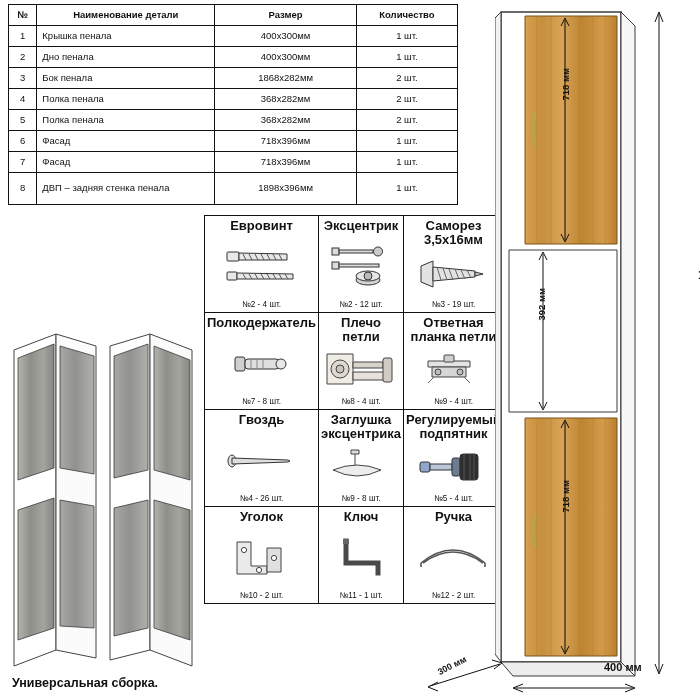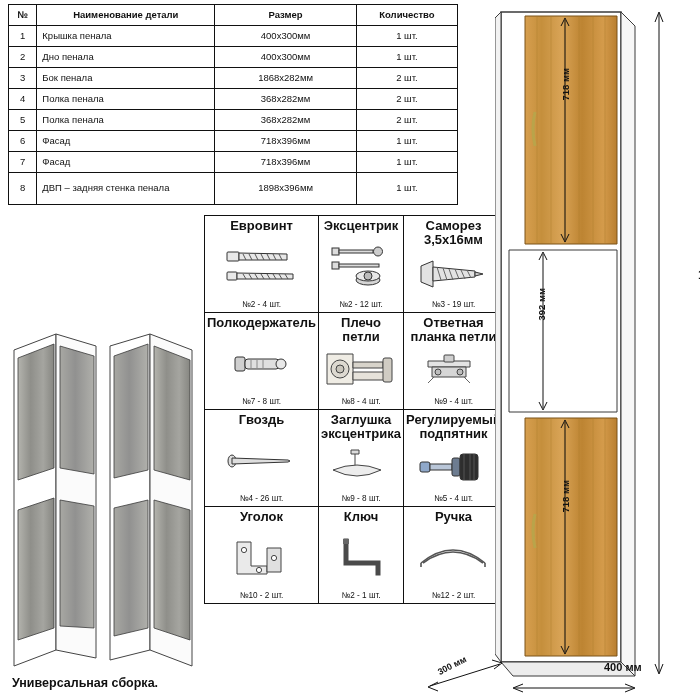--- a/index.html
+++ b/index.html
@@ -336,21 +336,21 @@
       <div class="hw">
         <div class="hw-title">Ключ</div>
         <div class="hw-art">
           <svg width="70" height="46" viewBox="0 0 70 46">
             <g stroke="#333" fill="none" stroke-width="5" stroke-linecap="square">
               <path d="M20 6 L20 28 L52 28 L52 38" stroke="#4a4a4a"></path>
             </g>
             <path d="M17 4 h6 v5 h-6 z" fill="#666"></path>
           </svg>
         </div>
-        <div class="hw-qty">№2 - 1 шт.</div>
+        <div class="hw-qty">№11 - 1 шт.</div>
       </div>
     </td>
     <td>
       <div class="hw">
         <div class="hw-title">Ручка</div>
         <div class="hw-art">
           <svg width="80" height="34" viewBox="0 0 80 34">
             <g stroke="#555" fill="none" stroke-width="1.6">
               <path d="M8 22 q32 -26 64 0"></path>
               <path d="M10 22 q30 -22 60 0"></path>

